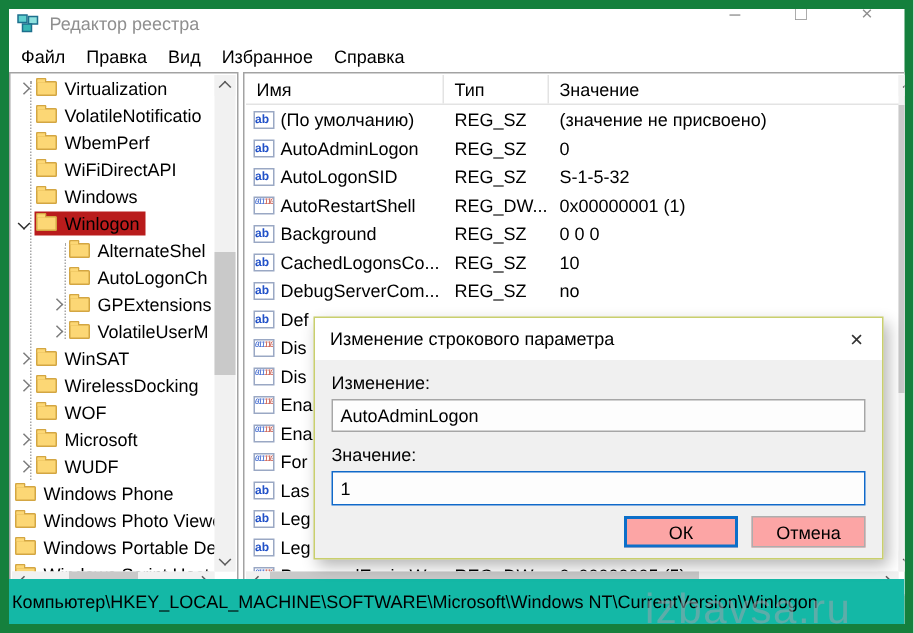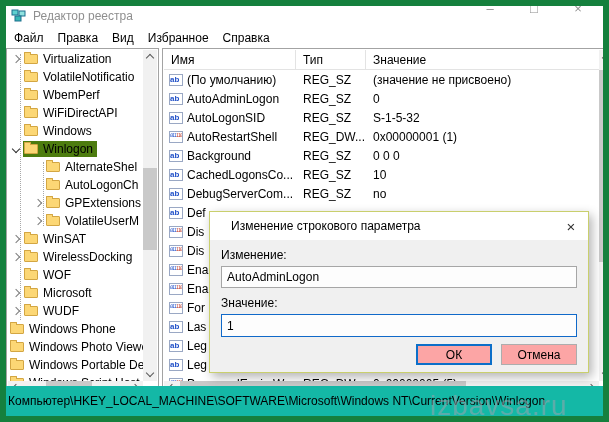--- a/index.html
+++ b/index.html
@@ -24,21 +24,21 @@
     border:1px solid #a3a3a3;box-sizing:border-box}
 
   
   .tree-rows{position:absolute;left:0;top:1px;right:15px;bottom:15px;overflow:hidden;white-space:nowrap}
   .trow{height:18px;display:flex;align-items:center}
   .chevslot{flex:0 0 14px;width:14px;display:flex;justify-content:center;align-items:center}
   .lv2 .chevslot{margin-left:2px}
   .lv3 .chevslot{margin-left:24px}
   .lv1{padding-left:2px}
   .rowbody{display:flex;align-items:center;gap:5px;padding:1px 4px 1px 1px}
-  .sel .rowbody{background:#4d7c0f}
+  .sel .rowbody{background:#b91c1c}
   .chev{display:inline-block;width:5px;height:5px;border-right:1px solid #7c7c7c;border-bottom:1px solid #7c7c7c}
   .col .chev{transform:rotate(-45deg)}
   .exp .chev{transform:rotate(45deg);border-color:#2e2e2e}
   .folder{flex:0 0 14px;width:14px;height:10px;background:#fcd775;border:1px solid #d3a643;
     border-radius:1px;position:relative;box-sizing:border-box}
   .folder::before{content:"";position:absolute;top:-3px;left:-1px;width:5px;height:2px;
     background:#fcd775;border:1px solid #d3a643;border-bottom:none;border-radius:1px 1px 0 0}
   .guide{position:absolute;border-left:1px dotted #a8a8a8;width:0}
   .guide1{left:13px;top:4px;height:266px}
   .guide2{left:36px;top:112px;height:64px}
@@ -74,21 +74,21 @@
   .ic-dw{font-family:"DejaVu Sans Mono",monospace;font-size:5px;line-height:4.6px;letter-spacing:-1px;padding-top:1px}
   .ic-dw .r1{color:#2050c8}.ic-dw .r2{color:#c03a2a}
 
   
   .statusbar{position:absolute;left:0;right:0;bottom:0;height:30px;background:#14b8a6;
     box-sizing:border-box;padding:8px 0 0 2px;white-space:nowrap}
 
   
   .dialog{position:absolute;left:203px;top:205px;width:380px;height:162px;z-index:5;
     background:#f0f0f0;border:1px solid #c9cf6d;box-shadow:3px 4px 10px rgba(0,0,0,.30);box-sizing:border-box}
-  .dtitlebar{height:28px;background:#fff;display:flex;align-items:center;justify-content:space-between;padding-left:21px}
+  .dtitlebar{height:28px;background:#fff;display:flex;align-items:center;justify-content:space-between;padding-left:10px}
   .dclose{width:34px;height:24px;display:flex;align-items:center;justify-content:center;font-size:15px;color:#333}
   .dlabel{margin:8px 0 4px 11px}
   .dfield{margin:0 11px;height:20px;border:1px solid #a6a6a6;background:#fdfdfd;
     display:flex;align-items:center;padding-left:5px;box-sizing:content-box}
   .dfield.focus{border:1px solid #1069c9;height:21px}
   .dbuttons{position:absolute;right:11px;bottom:7px;display:flex;gap:9px}
   .btn{width:76px;height:21px;background:#fca5a5;border:1px solid #adadad;
     display:flex;align-items:center;justify-content:center;box-sizing:border-box}
   .btn.default{border:2px solid #0c6fc9}
 

